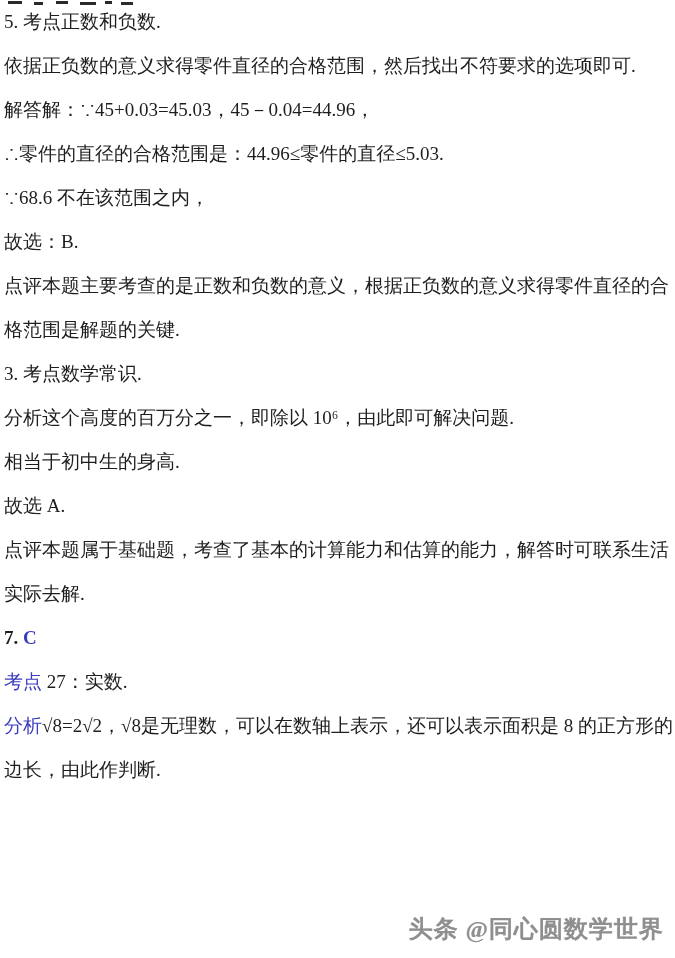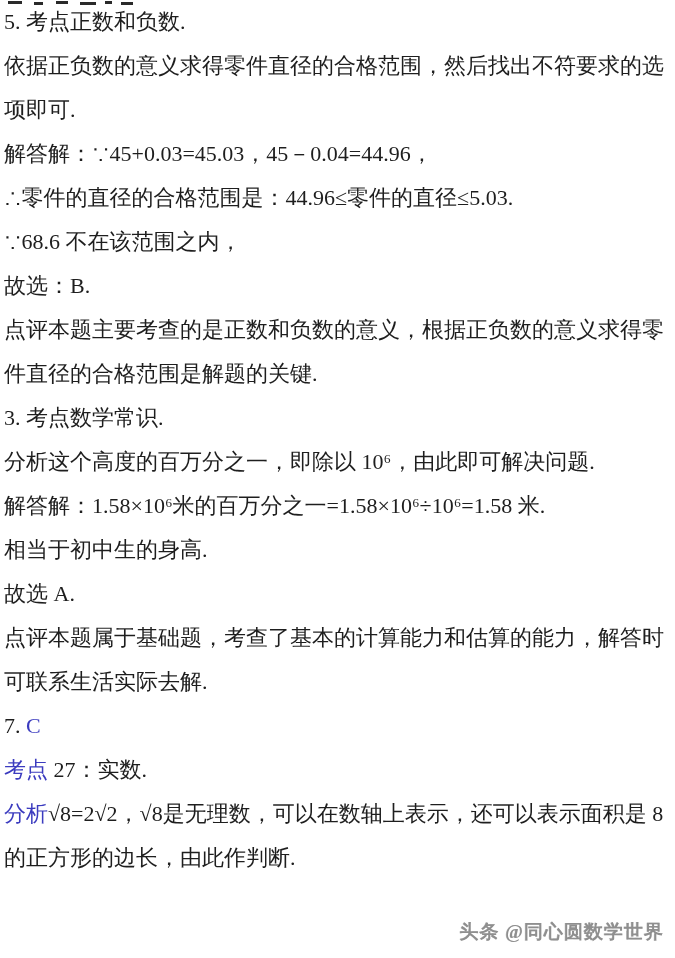--- a/index.html
+++ b/index.html
@@ -20,29 +20,29 @@
     width: 675px;
     height: 958px;
     padding: 0;
     box-sizing: border-box;
   }
   .content {
     padding: 0 0 0 4px;
   }
   p.line {
     margin: 0;
-    font-size: 22px;
+    font-size: 19px;
     line-height: 44px;
     letter-spacing: 0;
     word-break: break-all;
     color: #1e1e1e;
   }
   section { margin: 0; padding: 0; }
   .sec-gap-q6 { margin-top: 38px; }
-  .sec-gap-q7 { margin-top: 36px; }
+  .sec-gap-q7 { margin-top: 36px; font-weight: bold; }
   .blue { color: #3b3bbf; }
   
   .clip-frag {
     position: absolute;
     top: 0; left: 4px;
     width: 400px; height: 6px;
     overflow: hidden;
   }
   .clip-frag i {
     position: absolute;
@@ -53,21 +53,21 @@
   .clip-frag i:nth-child(1){ left: 4px;  width: 14px; }
   .clip-frag i:nth-child(2){ left: 30px; width: 9px;  top: 2px; }
   .clip-frag i:nth-child(3){ left: 52px; width: 12px; }
   .clip-frag i:nth-child(4){ left: 76px; width: 16px; top: 2px; }
   .clip-frag i:nth-child(5){ left: 101px; width: 7px; }
   .clip-frag i:nth-child(6){ left: 117px; width: 12px; top: 2px; }
   .watermark {
     position: absolute;
     right: 11px;
     bottom: 13px;
-    font-size: 19px;
+    font-size: 24px;
     font-weight: bold;
     color: #8f8f8f;
     letter-spacing: 1px;
     text-shadow: 1.5px 1.5px 0 #ffffff, -0.5px -0.5px 0 #c9c9c9;
     white-space: nowrap;
   }
 </style>
 </head>
 <body>
 
@@ -90,21 +90,20 @@
       <p class="line">解答解：∵45+0.03=45.03，45－0.04=44.96，</p>
       <p class="line">∴零件的直径的合格范围是：44.96≤零件的直径≤5.03.</p>
       <p class="line">∵68.6 不在该范围之内，</p>
       <p class="line">故选：B.</p>
       <p class="line">点评本题主要考查的是正数和负数的意义，根据正负数的意义求得零件直径的合格范围是解题的关键.</p>
     </section>
 
     <section>
       <p class="line sec-gap-q6">3. 考点数学常识.</p>
       <p class="line">分析这个高度的百万分之一，即除以 10⁶，由此即可解决问题.</p>
-      <p class="line">解答解：1.58×10⁶米的百万分之一=1.58×10⁶÷10⁶=1.58 米.</p>
       <p class="line">相当于初中生的身高.</p>
       <p class="line">故选 A.</p>
       <p class="line">点评本题属于基础题，考查了基本的计算能力和估算的能力，解答时可联系生活实际去解.</p>
     </section>
 
     <section>
       <p class="line sec-gap-q7"><span>7. </span><span class="blue">C</span></p>
       <p class="line"><span class="blue">考点</span><span> 27：实数.</span></p>
       <p class="line"><span class="blue">分析</span><span>√8=2√2，√8是无理数，可以在数轴上表示，还可以表示面积是 8 的正方形的边长，由此作判断.</span></p>
     </section>

